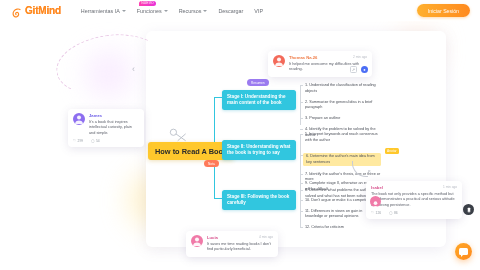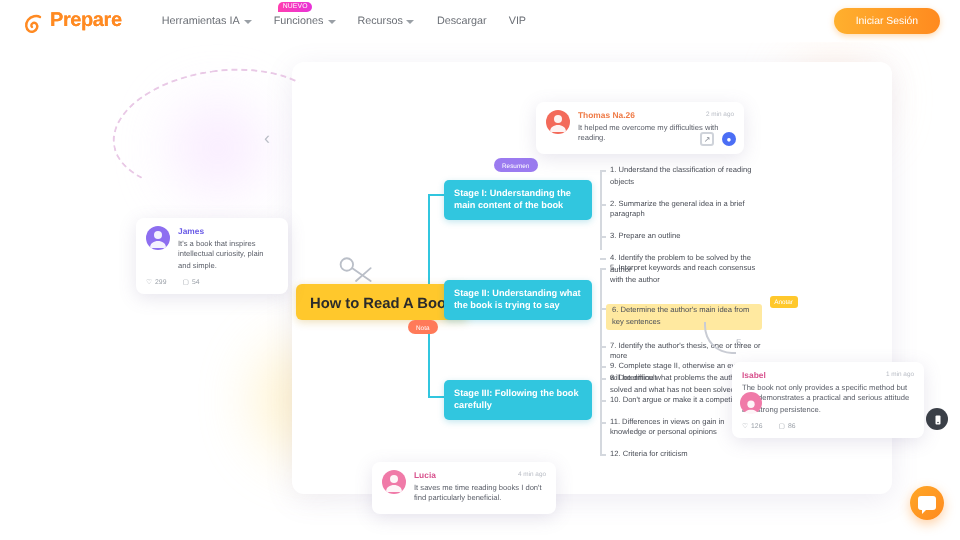--- a/index.html
+++ b/index.html
@@ -214,21 +214,21 @@
 
 <div class="page">
 
   <div class="navbar">
     <div class="brand">
       <span class="brand-mark">
         <svg width="12" height="12" viewBox="0 0 24 24">
           <path d="M20 5c-3 -2 -9 -1 -12 3c-3 4 -2 9 1 11c3 2 7 0 8 -3c1 -3 -1 -6 -4 -5c-2 1 -2 3 -1 4" fill="none" stroke="#ff8a22" stroke-width="2.4" stroke-linecap="round"></path>
         </svg>
       </span>
-      <span class="brand-name">Prepare</span>
+      <span class="brand-name">GitMind</span>
     </div>
 
     <div class="nav-links">
       <div class="nav-item">
         <span>Herramientas IA</span>
         <i class="caret"></i>
       </div>
       <div class="nav-item">
         <span class="badge-new">NUEVO</span>
         <span>Funciones</span>

